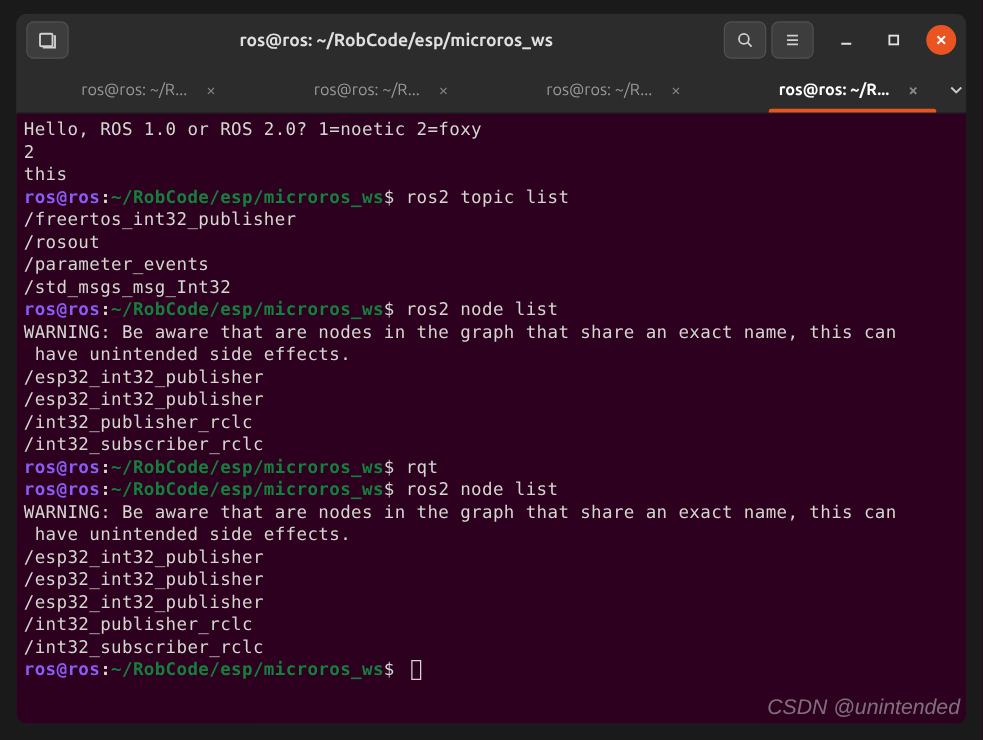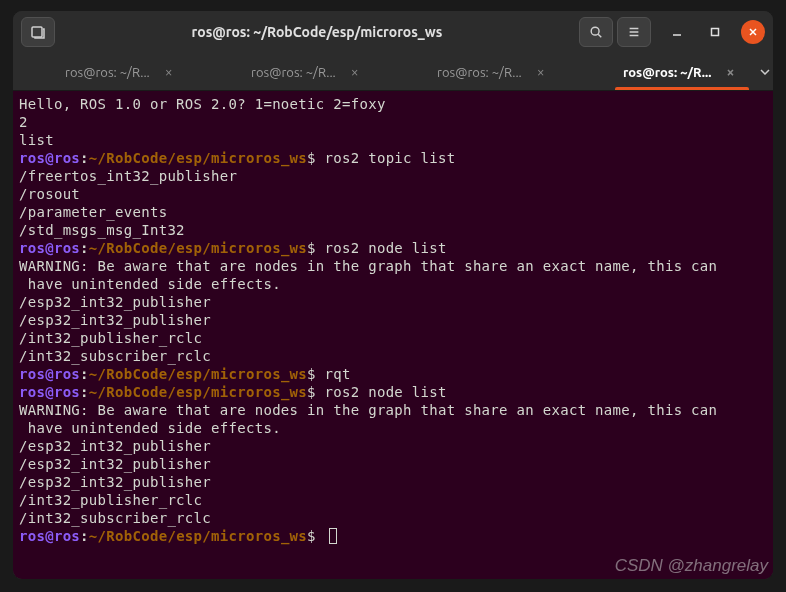--- a/index.html
+++ b/index.html
@@ -181,21 +181,21 @@
     .terminal {
       background: #2c001e;
     }
     
     .line {
       white-space: pre;
     }
     
     .user { color: #8b5cf6; font-weight: bold; }
     .colon { color: #d3d7cf; font-weight: bold; }
-    .path { color: #a16207; font-weight: bold; }
+    .path { color: #15803d; font-weight: bold; }
     .cmd { color: #d3d7cf; }
     .out { color: #d3d7cf; }
     
     .cursor {
       display: inline-block;
       width: 8px;
       height: 16px;
       border: 1px solid #d3d7cf;
       vertical-align: text-bottom;
       margin-left: 4px;
@@ -289,21 +289,21 @@
     <div class="tab-dropdown">
       <svg width="10" height="6" viewBox="0 0 10 6">
           <path d="M1 1 L5 5 L9 1" fill="none" stroke="currentColor" stroke-width="1.5"></path>
         </svg>
     </div>
   </div>
 
   <div class="terminal" id="terminal-body">
     <div class="line"><span class="out">Hello, ROS 1.0 or ROS 2.0? 1=noetic 2=foxy</span></div>
       <div class="line"><span class="out">2</span></div>
-      <div class="line"><span class="out">list</span></div>
+      <div class="line"><span class="out">this</span></div>
       <div class="line"><span class="user">ros@ros</span><span class="colon">:</span><span class="path">~/RobCode/esp/microros_ws</span><span class="cmd">$</span><span class="cmd"> ros2 topic list</span></div>
       <div class="line"><span class="out">/freertos_int32_publisher</span></div>
       <div class="line"><span class="out">/rosout</span></div>
       <div class="line"><span class="out">/parameter_events</span></div>
       <div class="line"><span class="out">/std_msgs_msg_Int32</span></div>
       <div class="line"><span class="user">ros@ros</span><span class="colon">:</span><span class="path">~/RobCode/esp/microros_ws</span><span class="cmd">$</span><span class="cmd"> ros2 node list</span></div>
       <div class="line"><span class="out">WARNING: Be aware that are nodes in the graph that share an exact name, this can</span></div>
       <div class="line"><span class="out"> have unintended side effects.</span></div>
       <div class="line"><span class="out">/esp32_int32_publisher</span></div>
       <div class="line"><span class="out">/esp32_int32_publisher</span></div>
@@ -317,13 +317,13 @@
       <div class="line"><span class="out">/esp32_int32_publisher</span></div>
       <div class="line"><span class="out">/esp32_int32_publisher</span></div>
       <div class="line"><span class="out">/int32_publisher_rclc</span></div>
       <div class="line"><span class="out">/int32_subscriber_rclc</span></div>
       <div class="line"><span class="user">ros@ros</span><span class="colon">:</span><span class="path">~/RobCode/esp/microros_ws</span><span class="cmd">$</span><span class="cmd"> </span><span class="cursor"></span></div>
       <div class="scrollbar-placeholder"></div>
   </div>
 
 </div>
 
-<div class="watermark">CSDN @zhangrelay</div>
+<div class="watermark">CSDN @unintended</div>
 
 </body></html>

